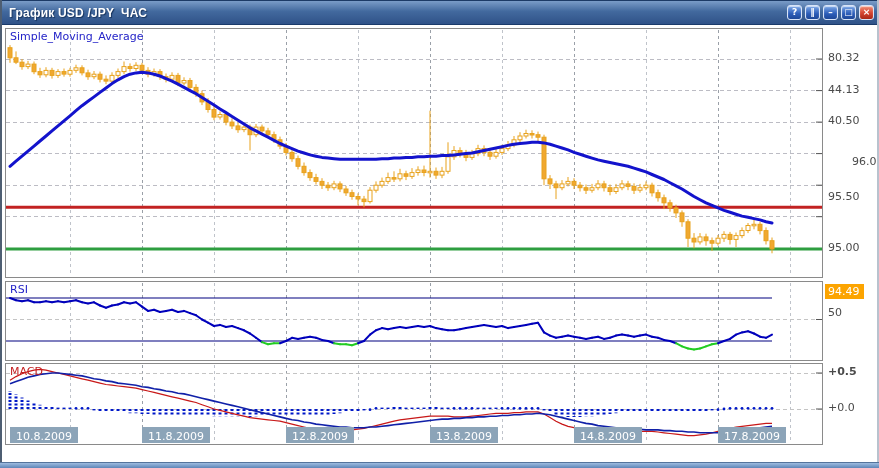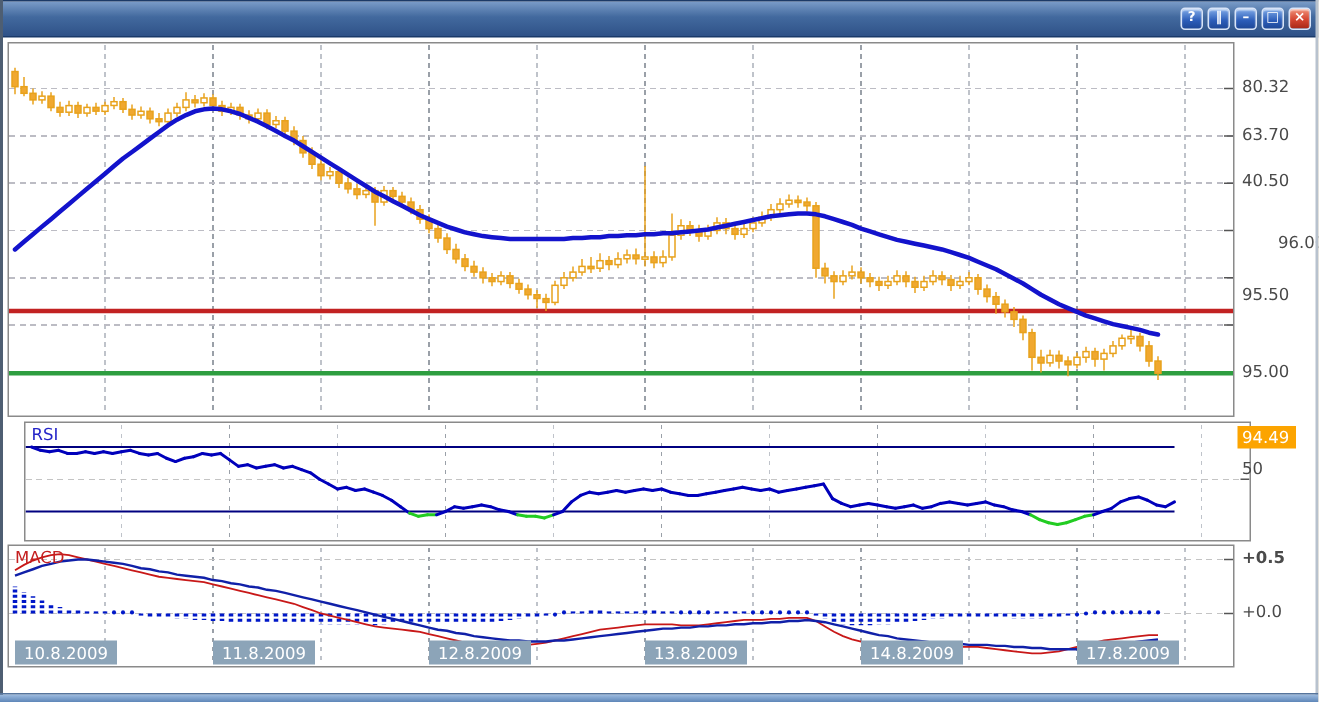--- a/index.html
+++ b/index.html
@@ -16,37 +16,38 @@
          letter-spacing:.2px;text-shadow:1px 1px 1px #16325C;white-space:pre;}
   .buttons{margin-left:auto;display:flex;gap:3px;padding-right:5px;}
   .tbtn{width:15px;height:15px;border-radius:3px;border:1px solid #D8E4F8;color:#fff;
         font:bold 9px "DejaVu Sans",sans-serif;line-height:13px;text-align:center;padding:0;
         background:linear-gradient(#7FAAE8,#2B5CB8 60%,#1E4898);
         box-shadow:inset 0 1px 1px rgba(255,255,255,.65);cursor:default;}
   .tbtn.close{background:linear-gradient(#F09078,#D44430 55%,#A82818);}
   .panel{position:absolute;left:5px;width:818px;border:1px solid #8A8A8A;background:#fff;
          box-sizing:border-box;}
   #panel-main{top:28px;height:250px;}
-  #panel-rsi{top:281px;height:80px;margin-left:11px;}
+  #panel-rsi{top:281px;height:80px;}
   #panel-macd{top:363px;height:82px;}
   .panel svg{position:absolute;left:0;top:0;display:block;}
   .ind-label{position:absolute;left:4px;top:1px;font:11px "DejaVu Sans",sans-serif;background:rgba(255,255,255,.0);}
   #sma-label{color:#2424C8;}
   #rsi-label{color:#2424C8;}
   #macd-label{color:#C42020;}
   .ylab{position:absolute;left:828px;font:11px "DejaVu Sans",sans-serif;color:#4A4A4A;white-space:nowrap;}
   .badge{position:absolute;left:825px;font:11px "DejaVu Sans",sans-serif;color:#FFFFFF;
          background:#FCA400;padding:1px 4px 1px 3px;margin-top:44px;}
   #time-axis{position:absolute;left:0;top:444px;width:879px;height:17px;}
 </style>
 </head>
 <body>
 
 <div class="window">
   <div class="titlebar">
+    <span class="title">График USD /JPY  ЧАС</span>
     <div class="buttons" id="titlebar-buttons">
         <button class="tbtn">?</button>
         <button class="tbtn">‖</button>
         <button class="tbtn">–</button>
         <button class="tbtn">□</button>
         <button class="tbtn close">×</button>
       </div>
   </div>
 
   <div class="panel" id="panel-main">
@@ -330,20 +331,21 @@
           <rect x="764" y="211.7" width="4" height="8.2" fill="#F0A830" stroke="#E8A21C" stroke-width="1"></rect>
         </g>
         <polyline points="4,137.3 10,132.2 16,127.2 22,122.1 28,117.1 34,112 40,107 46,101.9 52,96.9 58,91.8 64,86.8 70,81.7 76,76.7 82,72.3 88,67.9 94,63.4 100,59 106,54.6 112,50.8 118,47.7 124,45.2 130,43.9 136,43.3 142,43.9 148,45.2 154,47 160,49.6 166,52.1 172,55.2 178,58.4 184,61.6 190,64.7 196,68.5 202,72.3 208,76.1 214,79.9 220,83.6 226,87.4 232,91.2 238,95 244,98.8 250,101.9 256,105.1 262,108.2 268,111.4 274,114.5 280,117.1 286,119.6 292,122.1 298,124 304,125.9 310,127.2 316,128.4 322,129.1 328,129.7 334,130.3 340,130.3 346,130.3 352,130.3 358,130.3 364,130.3 370,130.3 376,129.7 382,129.7 388,129.1 394,129.1 400,128.4 406,128.4 412,127.8 418,127.8 424,127.2 430,127.2 436,126.5 442,126.5 448,125.9 454,125.3 460,124.6 466,124 472,122.7 478,121.5 484,120.2 490,119 496,117.7 502,116.4 508,115.2 514,114.5 520,113.9 526,113.3 532,113.3 538,113.9 544,115.2 550,117.1 556,119 562,120.9 568,123.4 574,125.3 580,127.2 586,129.1 592,130.9 598,132.2 604,133.5 610,134.7 616,136 622,137.3 628,139.1 634,141 640,142.9 646,145.5 652,148 658,150.5 664,153.7 670,156.8 676,160 682,163.7 688,167.5 694,170.7 700,173.8 706,176.4 712,178.9 718,181.4 724,183.3 730,185.2 736,187.1 742,188.3 748,189.6 754,190.9 760,192.8 766,194" fill="none" stroke="#1313CC" stroke-width="3" stroke-linejoin="round" stroke-linecap="round"></polyline>
         <line x1="810" y1="30" x2="816" y2="30" stroke="#555" stroke-width="1"></line>
         <line x1="810" y1="61.6" x2="816" y2="61.6" stroke="#555" stroke-width="1"></line>
         <line x1="810" y1="93.1" x2="816" y2="93.1" stroke="#555" stroke-width="1"></line>
         <line x1="810" y1="124.6" x2="816" y2="124.6" stroke="#555" stroke-width="1"></line>
         <line x1="810" y1="156.2" x2="816" y2="156.2" stroke="#555" stroke-width="1"></line>
         <line x1="810" y1="187.7" x2="816" y2="187.7" stroke="#555" stroke-width="1"></line>
       </svg>
+    <span class="ind-label" id="sma-label">Simple_Moving_Average</span>
   </div>
 
   <div class="panel" id="panel-rsi">
     <svg id="svg-rsi" width="816" height="78">
         <line x1="64" y1="1" x2="64" y2="77" stroke="#BFC3CA" stroke-width="1" stroke-dasharray="3 3" shape-rendering="crispEdges"></line>
         <line x1="136" y1="1" x2="136" y2="77" stroke="#9AA0A8" stroke-width="1" stroke-dasharray="3 3" shape-rendering="crispEdges"></line>
         <line x1="208" y1="1" x2="208" y2="77" stroke="#BFC3CA" stroke-width="1" stroke-dasharray="3 3" shape-rendering="crispEdges"></line>
         <line x1="280" y1="1" x2="280" y2="77" stroke="#9AA0A8" stroke-width="1" stroke-dasharray="3 3" shape-rendering="crispEdges"></line>
         <line x1="352" y1="1" x2="352" y2="77" stroke="#BFC3CA" stroke-width="1" stroke-dasharray="3 3" shape-rendering="crispEdges"></line>
         <line x1="424" y1="1" x2="424" y2="77" stroke="#9AA0A8" stroke-width="1" stroke-dasharray="3 3" shape-rendering="crispEdges"></line>
@@ -661,21 +663,21 @@
         <g>
           <rect x="712" y="63" width="68" height="16" fill="#8CA4B8"></rect>
           <text x="746" y="75.5" text-anchor="middle" font-family="DejaVu Sans" font-size="11" fill="#FFFFFF">17.8.2009</text>
         </g>
       </svg>
     <span class="ind-label" id="macd-label">MACD</span>
   </div>
 
   <div id="y-axis-main">
       <span class="ylab" style="top: 51.0168px;">80.32</span>
-      <span class="ylab" style="top: 82.5568px;">63.70</span>
+      <span class="ylab" style="top: 82.5568px;">44.13</span>
       <span class="ylab" style="top: 114.097px;">40.50</span>
       <span class="ylab" style="top: 155px; margin-left: 24px;">96.00</span>
       <span class="ylab" style="top: 190px;">95.50</span>
       <span class="ylab" style="top: 208.717px; margin-top: 32px;">95.00</span>
       <span class="badge" style="top: 239.888px;">94.49</span>
     </div>
   <div id="y-axis-rsi">
       <span class="ylab" style="top: 306px;">50</span>
     </div>
   <div id="y-axis-macd">

